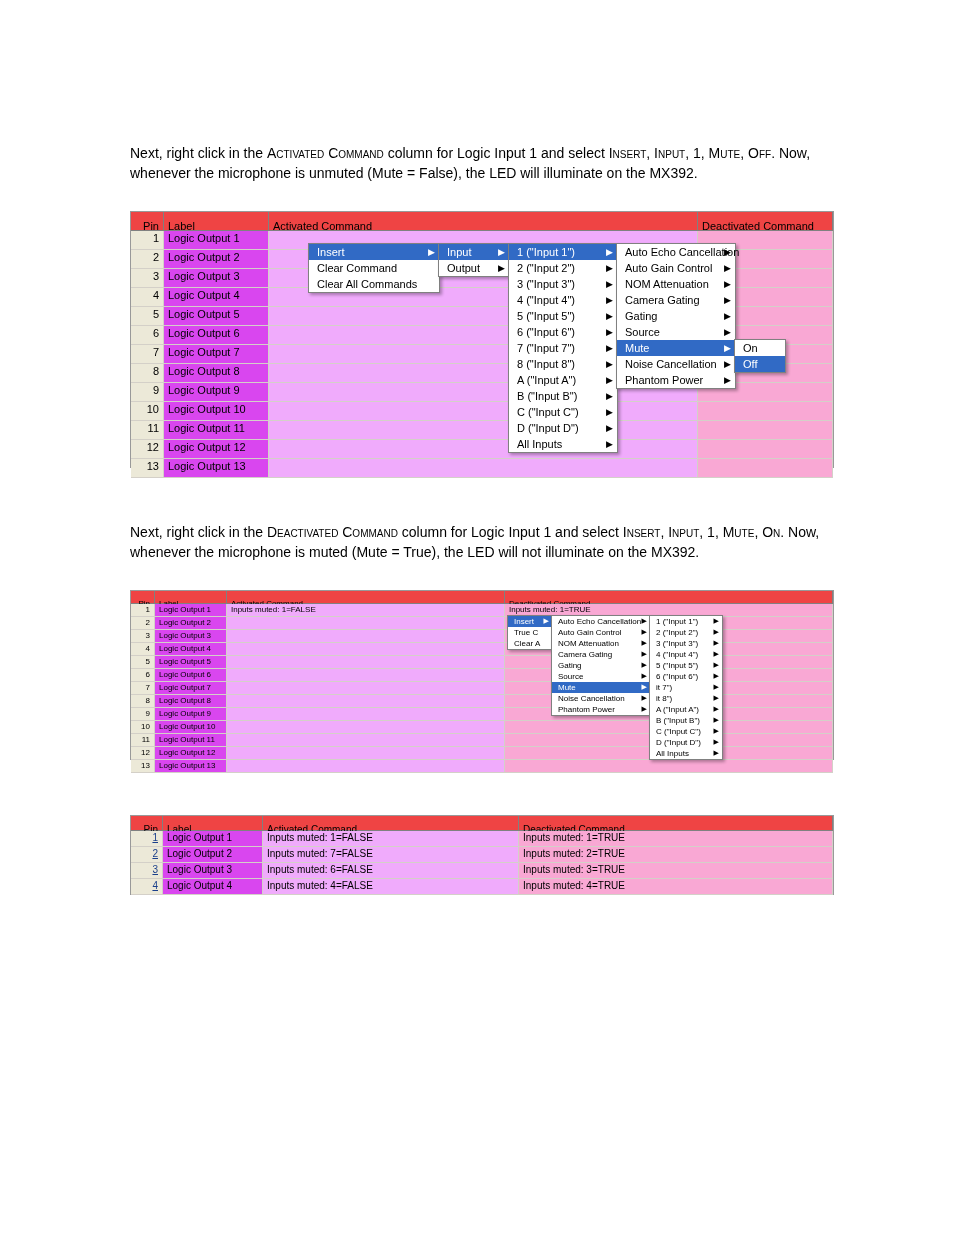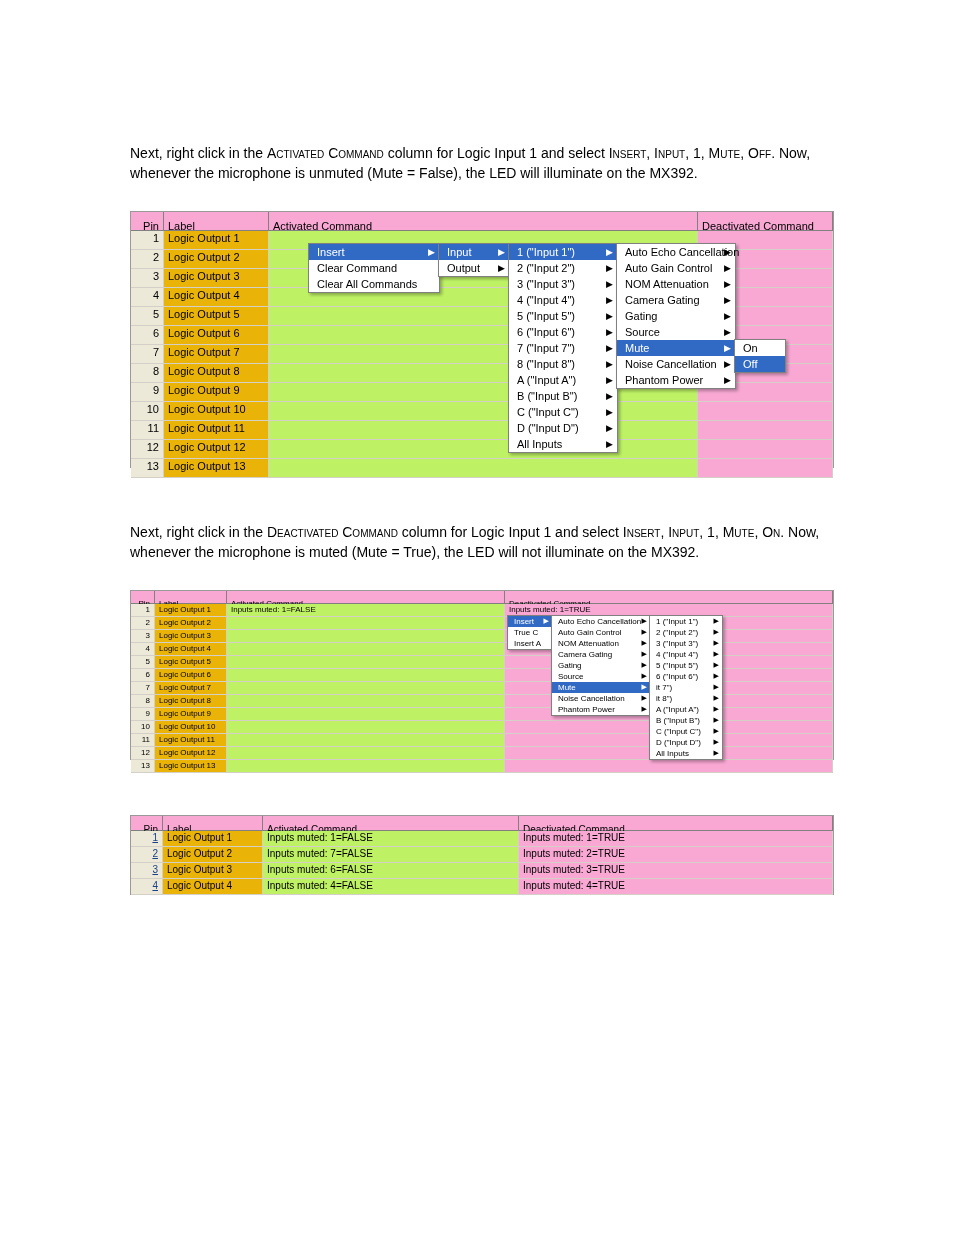--- a/index.html
+++ b/index.html
@@ -3,31 +3,31 @@
 <meta charset="utf-8">
 <style>
 body{margin:0;padding:0;font-family:Arial,Helvetica,sans-serif;background:#fff;color:#000}
 .page{width:954px;margin:0 auto;padding:130px 120px 60px 130px;box-sizing:border-box}
 .body-text{font-size:14px;line-height:1.4;margin-bottom:28px}
 .sc{font-variant:small-caps}
 .screenshot{border:1px solid #999;margin-bottom:55px;position:relative;background:#ece9d8;font-family:Tahoma,Arial,sans-serif}
 
 .s1{height:255px}
 .hdr{display:flex;height:18px;font-size:11px;border-bottom:1px solid #808080}
-.hdr>div{border-right:1px solid #808080;padding:8px 4px 0;box-sizing:border-box;background:#f9a8d4}
+.hdr>div{border-right:1px solid #808080;padding:8px 4px 0;box-sizing:border-box;background:#ef4444}
 .col-pin{width:33px;text-align:right}
 .col-label{width:105px}
 .col-act{flex:1}
 .col-deact{width:135px}
 .rows{}
 .row{display:flex;height:18px;font-size:11px;border-bottom:1px solid #d4d0c8}
 .row>div{border-right:1px solid #d4d0c8;padding:1px 4px 0;box-sizing:border-box}
 .pin{width:33px;text-align:right;background:#ece9d8;border-right:1px solid #808080}
-.label{width:105px;background:#eab308}
-.act{flex:1;background:#bef264}
+.label{width:105px;background:#d946ef}
+.act{flex:1;background:#f0abfc}
 .deact{width:135px;background:#f9a8d4}
 
 .menu{position:absolute;background:#fff;border:1px solid #808080;box-shadow:2px 2px 3px rgba(0,0,0,.3);font-size:11px}
 .menu .mi{padding:2px 18px 2px 8px;position:relative;white-space:nowrap}
 .menu .mi.hi{background:#316ac5;color:#fff}
 .menu .arrow{position:absolute;right:4px;top:3px;font-size:9px}
 .menu .mi.hi .arrow{color:#fff}
 .s1 .m-context{left:177px;top:31px;width:130px}
 .s1 .m-io{left:307px;top:31px;width:70px}
 .s1 .m-inputs{left:377px;top:31px;width:108px}
@@ -285,21 +285,21 @@
         <div class="row">
           <div class="pin">13</div>
           <div class="label">Logic Output 13</div>
           <div class="act"></div>
           <div class="deact"></div>
         </div>
       </div>
   <div class="menu m-context" id="s2ctx">
         <div class="mi hi">Insert<span class="arrow">▶</span></div>
         <div class="mi">True C</div>
-        <div class="mi">Insert A</div>
+        <div class="mi">Clear A</div>
       </div>
   <div class="menu m-params" id="s2par">
         <div class="mi">Auto Echo Cancellation<span class="arrow">▶</span></div>
         <div class="mi">Auto Gain Control<span class="arrow">▶</span></div>
         <div class="mi">NOM Attenuation<span class="arrow">▶</span></div>
         <div class="mi">Camera Gating<span class="arrow">▶</span></div>
         <div class="mi">Gating<span class="arrow">▶</span></div>
         <div class="mi">Source<span class="arrow">▶</span></div>
         <div class="mi hi">Mute<span class="arrow">▶</span></div>
         <div class="mi">Noise Cancellation<span class="arrow">▶</span></div>

